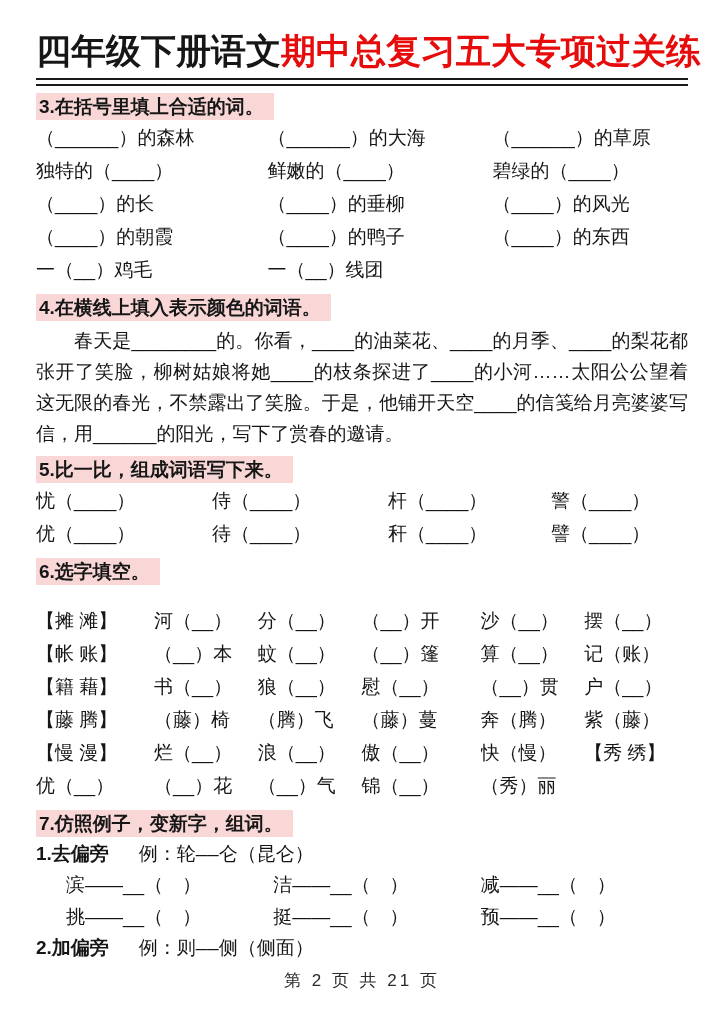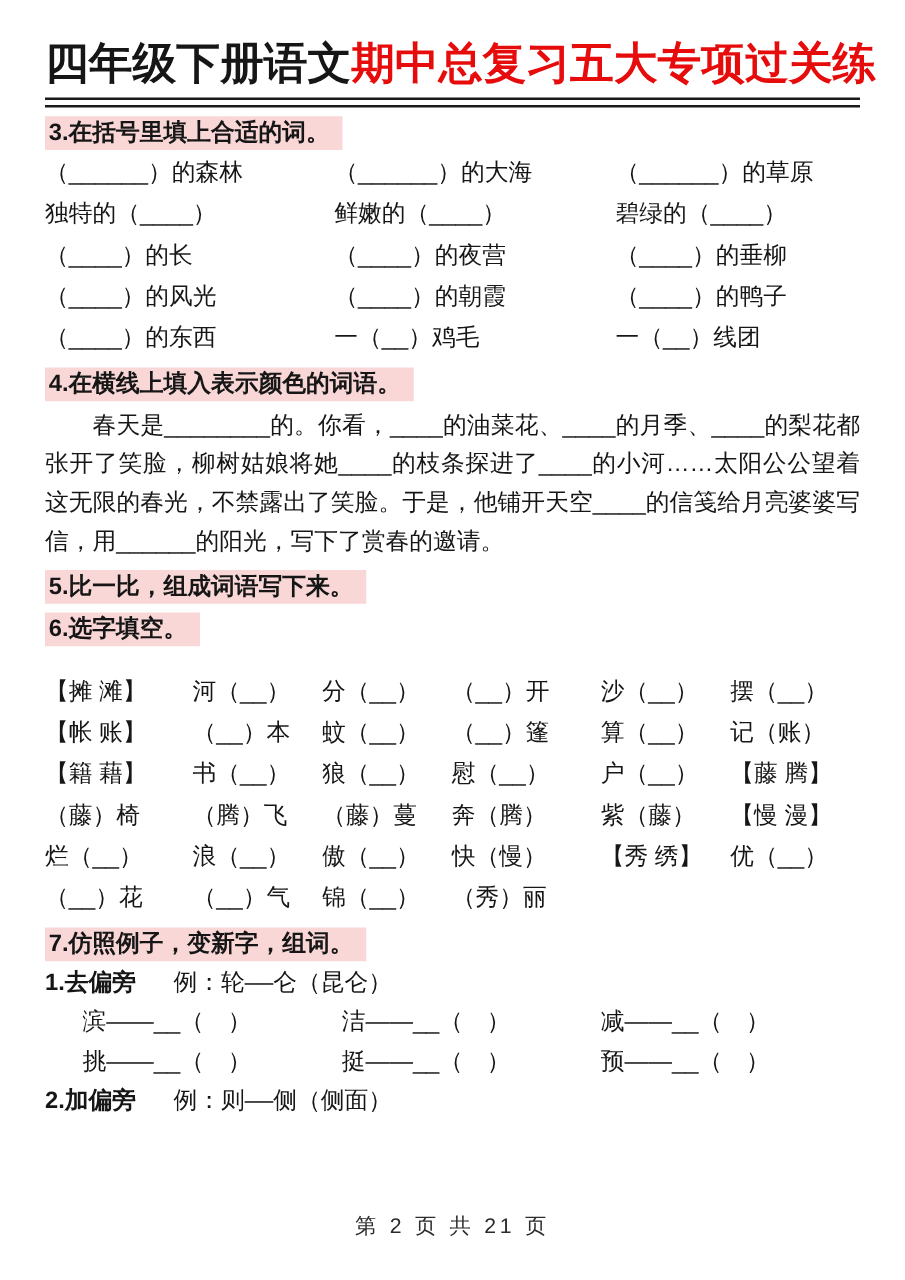--- a/index.html
+++ b/index.html
@@ -54,21 +54,20 @@
     </div>
     <div class="grid grid3">
 
     <div class="cell">（______）的森林</div>
         <div class="cell">（______）的大海</div>
         <div class="cell">（______）的草原</div>
         <div class="cell">独特的（____）</div>
         <div class="cell">鲜嫩的（____）</div>
         <div class="cell">碧绿的（____）</div>
         <div class="cell">（____）的长</div>
-        <div class="cell">（____）的夜营</div>
         <div class="cell">（____）的垂柳</div>
         <div class="cell">（____）的风光</div>
         <div class="cell">（____）的朝霞</div>
         <div class="cell">（____）的鸭子</div>
         <div class="cell">（____）的东西</div>
         <div class="cell">一（__）鸡毛</div>
         <div class="cell">一（__）线团</div>
       </div>
   </section>
 
@@ -76,20 +75,31 @@
     <div class="sec-head">
       <span class="hl">4.在横线上填入表示颜色的词语。</span>
     </div>
     <p class="para">春天是________的。你看，____的油菜花、____的月季、____的梨花都张开了笑脸，柳树姑娘将她____的枝条探进了____的小河……太阳公公望着这无限的春光，不禁露出了笑脸。于是，他铺开天空____的信笺给月亮婆婆写信，用______的阳光，写下了赏春的邀请。</p>
   </section>
 
   <section>
     <div class="sec-head">
       <span class="hl">5.比一比，组成词语写下来。</span>
     </div>
+    <div class="grid grid4">
+
+    <div class="cell">忧（____）</div>
+        <div class="cell">侍（____）</div>
+        <div class="cell">杆（____）</div>
+        <div class="cell">警（____）</div>
+        <div class="cell">优（____）</div>
+        <div class="cell">待（____）</div>
+        <div class="cell">秆（____）</div>
+        <div class="cell">譬（____）</div>
+      </div>
   </section>
 
   <section>
     <div class="sec-head">
       <span class="hl">6.选字填空。</span>
     </div>
     <div class="grid grid6">
 
     <div class="cell">【摊 滩】</div>
         <div class="cell">河（__）</div>
@@ -100,20 +110,21 @@
         <div class="cell">【帐 账】</div>
         <div class="cell">（__）本</div>
         <div class="cell">蚊（__）</div>
         <div class="cell">（__）篷</div>
         <div class="cell">算（__）</div>
         <div class="cell">记（账）</div>
         <div class="cell">【籍 藉】</div>
         <div class="cell">书（__）</div>
         <div class="cell">狼（__）</div>
         <div class="cell">慰（__）</div>
+        <div class="cell">（__）贯</div>
         <div class="cell">户（__）</div>
         <div class="cell">【藤 腾】</div>
         <div class="cell">（藤）椅</div>
         <div class="cell">（腾）飞</div>
         <div class="cell">（藤）蔓</div>
         <div class="cell">奔（腾）</div>
         <div class="cell">紫（藤）</div>
         <div class="cell">【慢 漫】</div>
         <div class="cell">烂（__）</div>
         <div class="cell">浪（__）</div>

